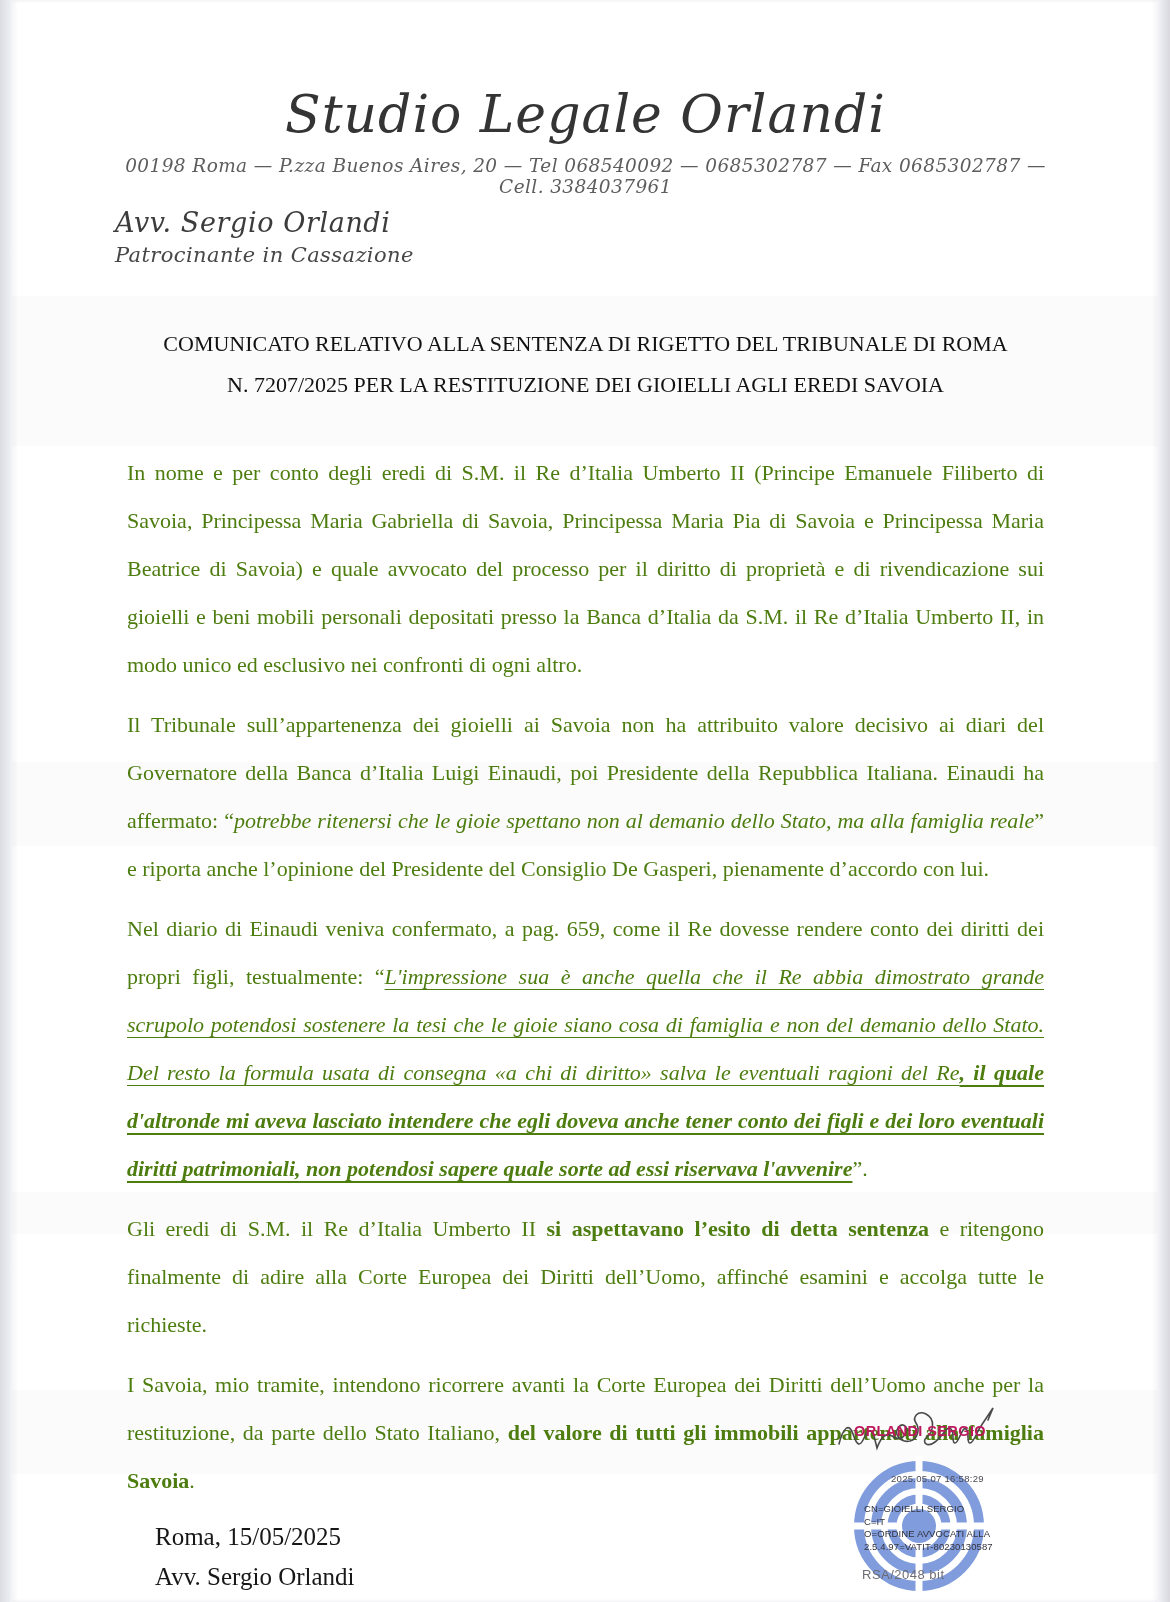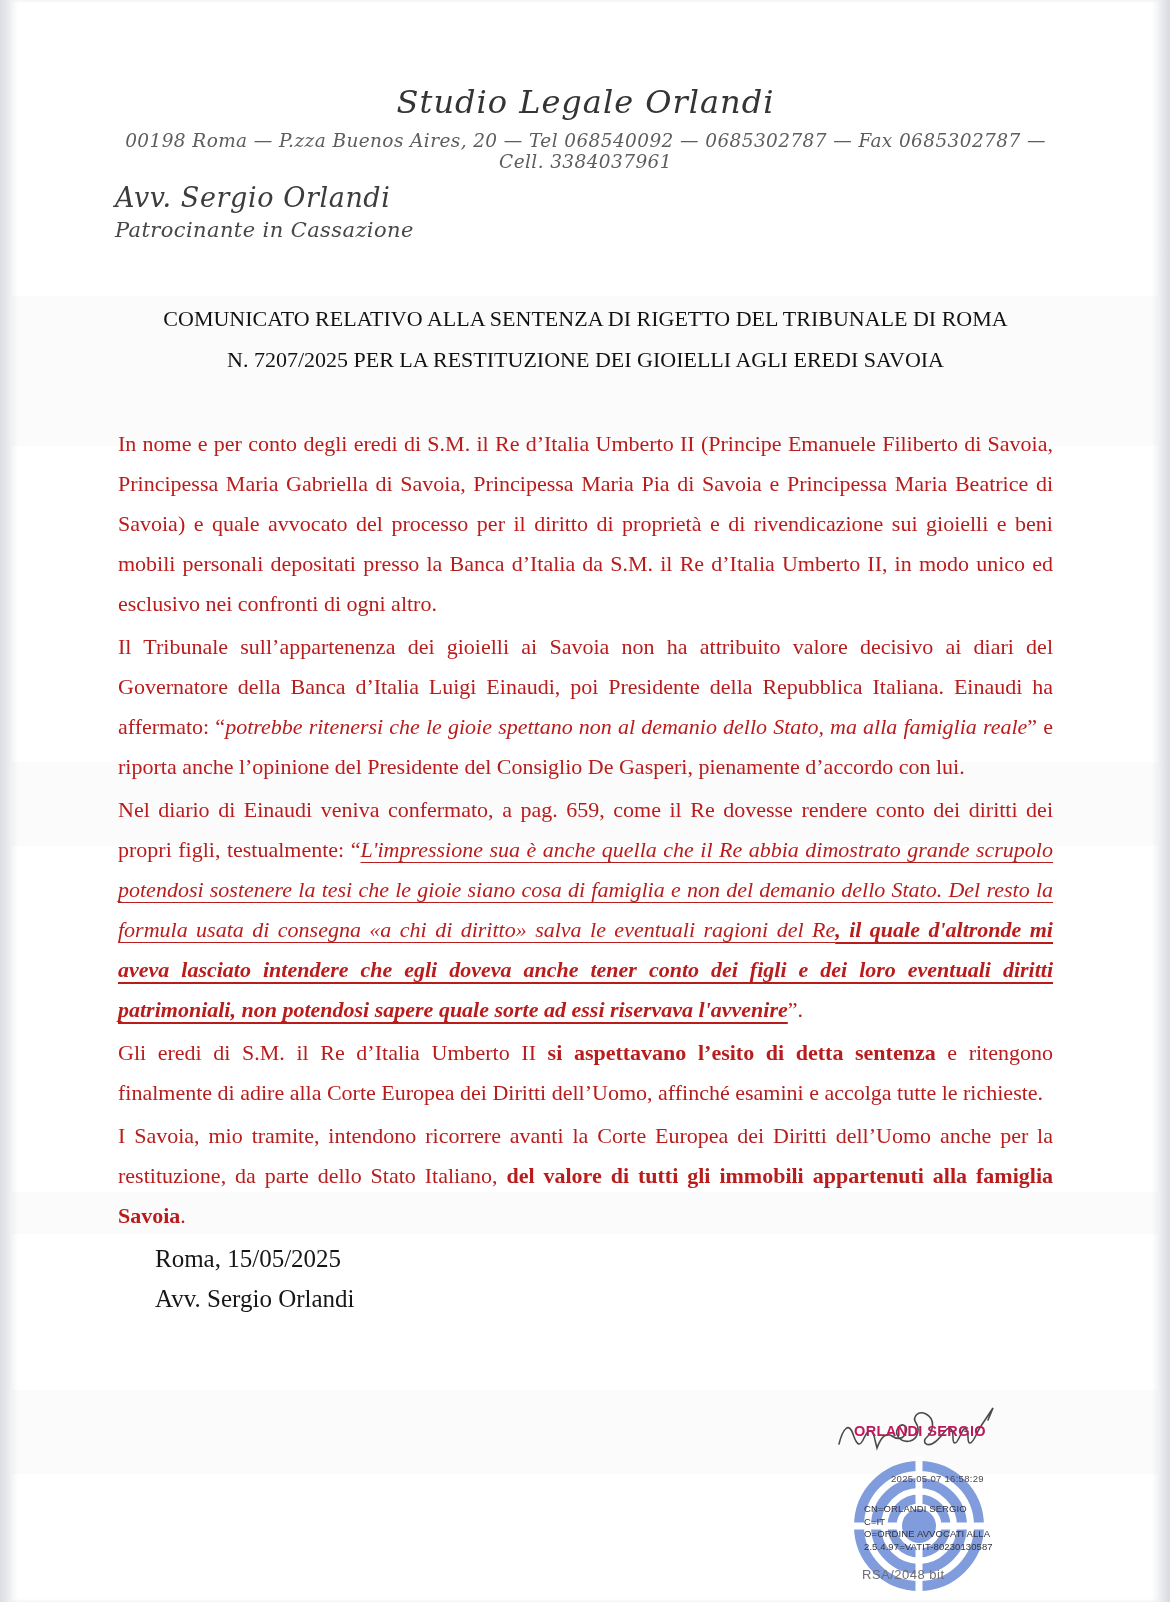--- a/index.html
+++ b/index.html
@@ -13,21 +13,21 @@
     background:#ffffff;overflow:hidden;
     box-shadow:inset 3px 0 4px rgba(40,40,70,0.05), inset -3px 0 4px rgba(40,40,70,0.05);
   }
   .scan-band{position:absolute;left:0;right:0;background:rgba(70,70,100,0.025);pointer-events:none;}
   .page-content{position:relative;padding:0 102px 0 103px;color:#161616;}
 
   
   .firm-name{
     margin-top:82px;text-align:center;
     font-family:"DejaVu Serif", serif;font-style:italic;font-weight:400;
-    font-size:32px;line-height:1.25;color:#343434;letter-spacing:1px;
+    font-size:52px;line-height:1.25;color:#343434;letter-spacing:1px;
   }
   .lh-address{
     margin-top:8px;text-align:center;
     font-family:"DejaVu Serif", serif;font-style:italic;
     font-size:18.5px;color:#5d5d5d;letter-spacing:0.4px;
   }
   .lh-avv{
     margin-top:10px;
     font-family:"DejaVu Serif", serif;font-style:italic;
     font-size:27px;color:#3c3c3c;letter-spacing:0.6px;
@@ -37,21 +37,21 @@
     font-family:"DejaVu Serif", serif;font-style:italic;
     font-size:21px;color:#474747;letter-spacing:0.4px;
   }
 
   .doc-title{
     margin-top:56px;text-align:center;
     font-size:22px;line-height:41px;color:#121212;
   }
 
   .body-text{margin-top:44px;}
-  .para{margin:3px;text-align:justify;font-size:22px;line-height:40px;color:#b91c1c;}
+  .para{margin:12px;text-align:justify;font-size:22px;line-height:48px;color:#4d7c0f;}
   .run-b{font-weight:bold;}
   .run-i{font-style:italic;}
   .run-iu{font-style:italic;text-decoration:underline;text-underline-offset:5px;text-decoration-thickness:1.4px;}
   .run-biu{font-style:italic;font-weight:bold;text-decoration:underline;text-underline-offset:5px;text-decoration-thickness:1.6px;}
 
   .dateline{
     display:flex;justify-content:space-between;align-items:baseline;
     font-size:25px;line-height:40px;padding-left:40px;color:#171717;flex-direction:column;
   }
 
@@ -129,20 +129,20 @@
       <circle class="stamp-ring" cx="70" cy="70" r="27" stroke="#6f8fd9" stroke-width="9"></circle>
     </g>
     <rect x="0" y="66.5" width="140" height="7" fill="#ffffff"></rect>
     <rect x="66.5" y="0" width="7" height="140" fill="#ffffff"></rect>
     <circle class="stamp-disc" cx="70" cy="70" r="17" fill="#6f8fd9"></circle>
   </svg>
 
   <div class="sig-name">ORLANDI SERGIO</div>
   <div class="sig-time">2025.05.07 16:58:29</div>
   <div class="stamp-cert">
-      <div>CN=ORLANDI SERGIO</div>
+      <div>CN=GIOIELLI SERGIO</div>
       <div>C=IT</div>
       <div>O=ORDINE AVVOCATI ALLA</div>
       <div>2.5.4.97=VATIT-80230130587</div>
     </div>
   <div class="sig-partial">RSA/2048 bit</div>
 
 </div>
 
 </body></html>

